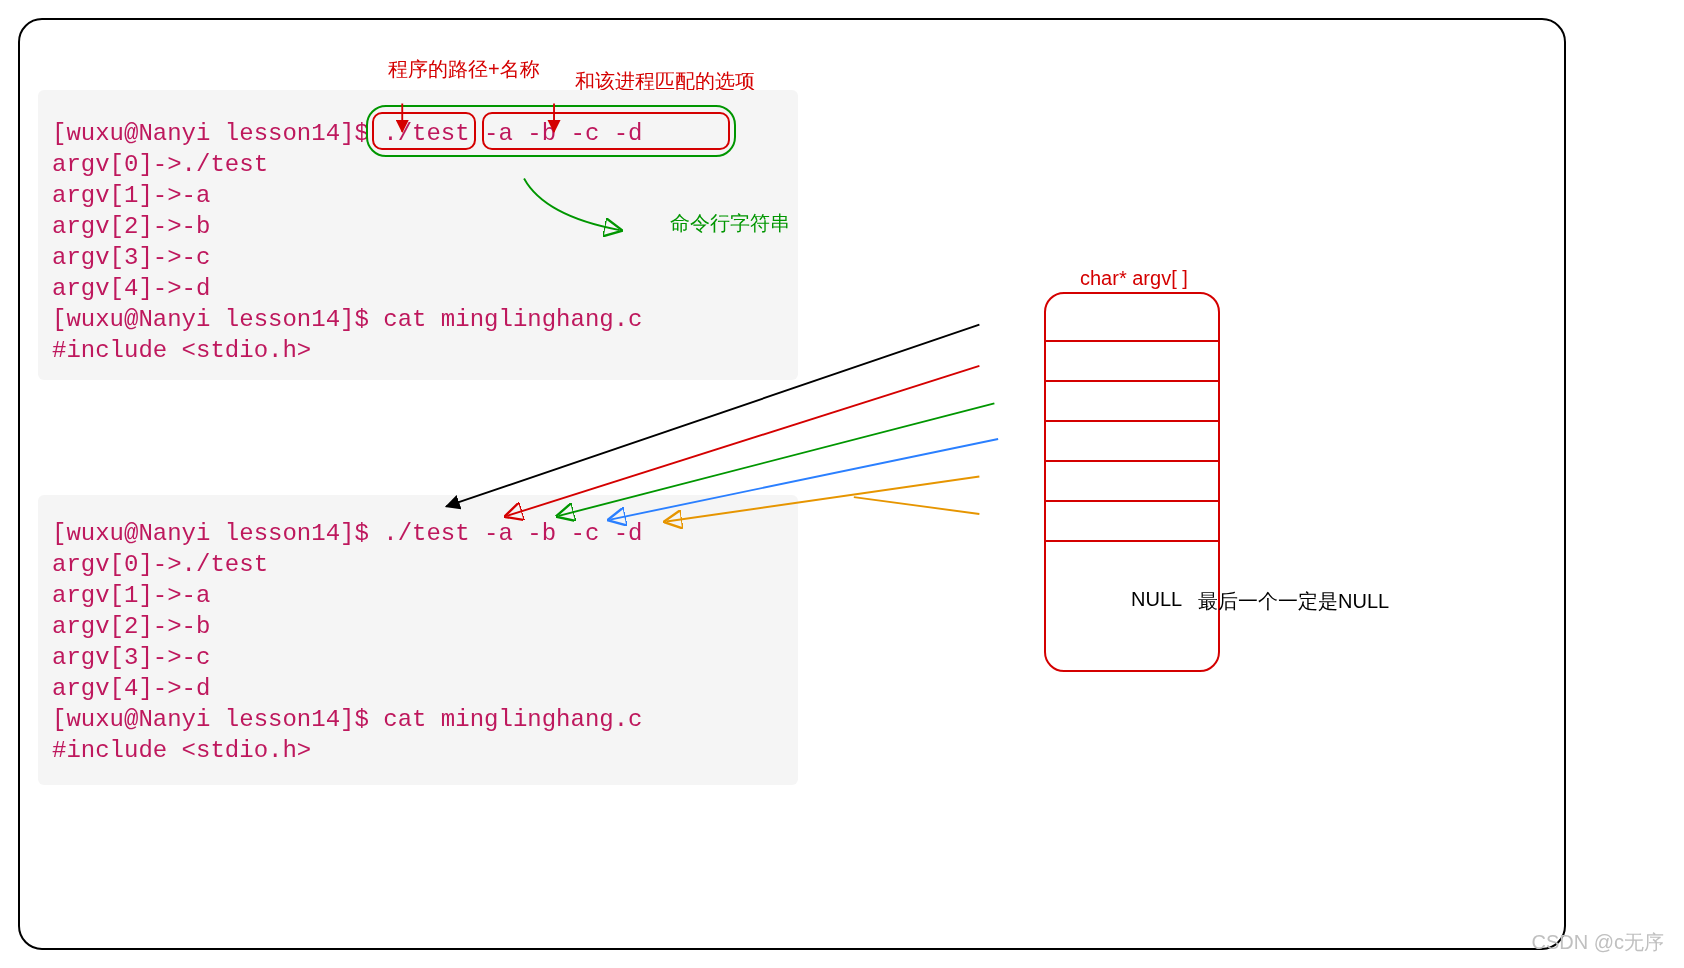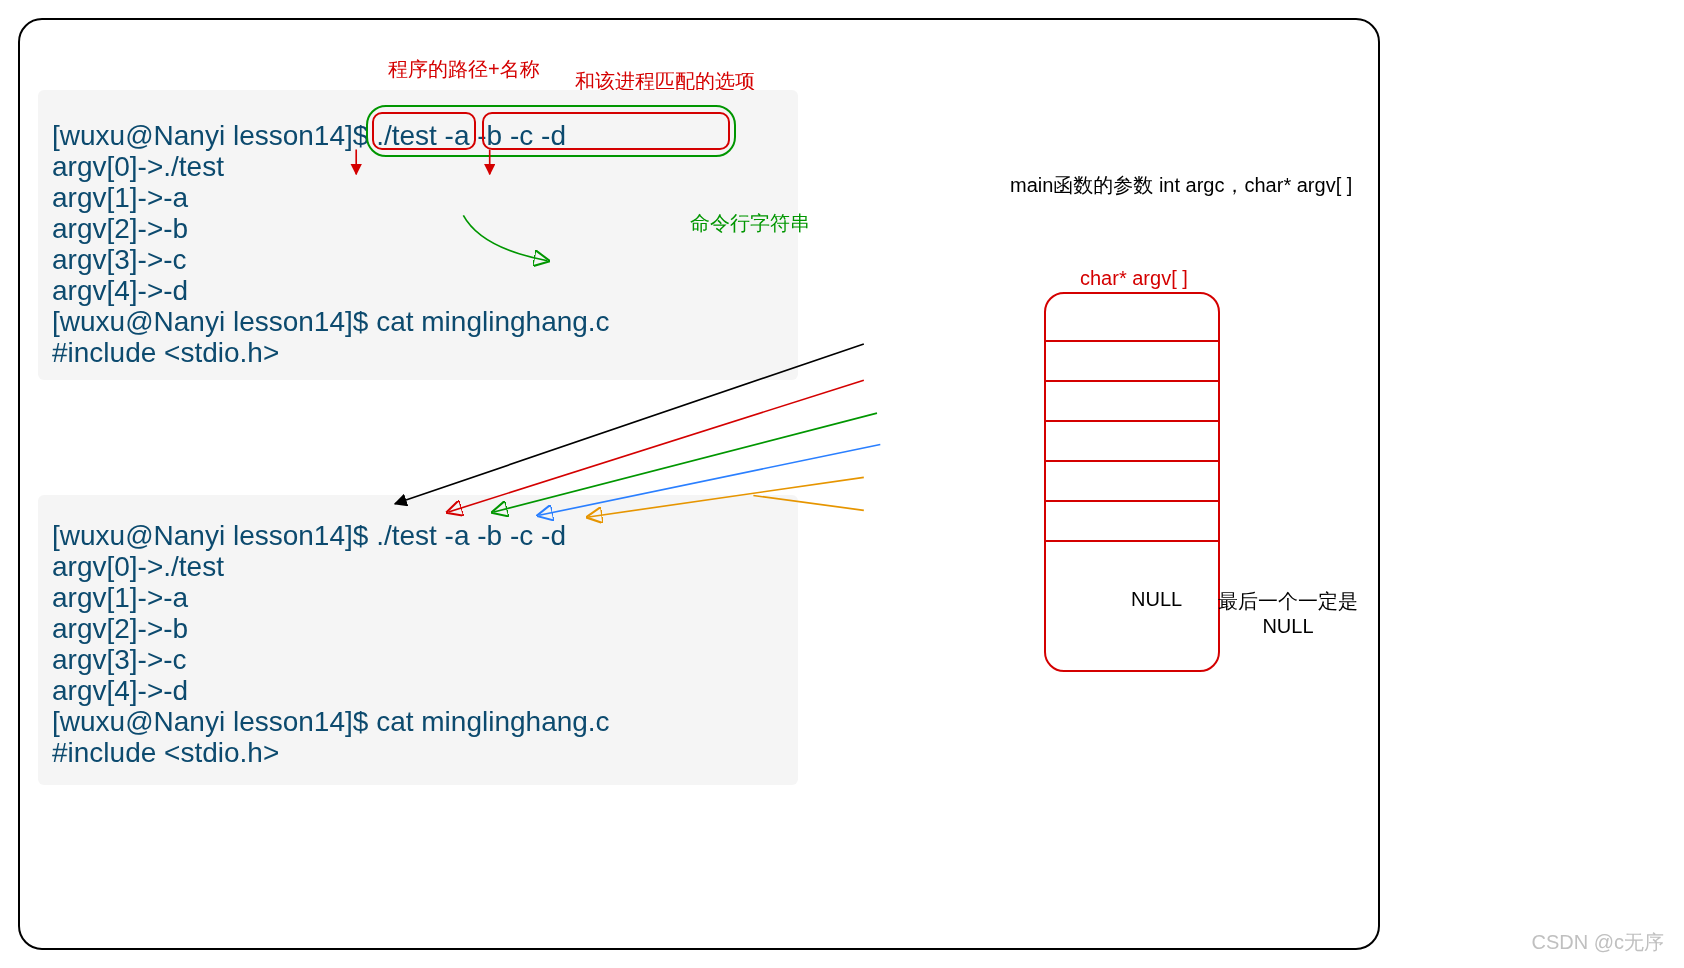--- a/index.html
+++ b/index.html
@@ -9,37 +9,37 @@
     background: #fff;
     font-family: Menlo, Monaco, "Courier New", monospace;
     width: 1684px;
     height: 968px;
     position: relative;
   }
   .container {
     position: absolute;
     top: 18px;
     left: 18px;
-    width: 1362px;
+    width: 1548px;
     height: 932px;
     border: 2px solid #000;
     border-radius: 24px;
     overflow: hidden;
   }
   .term-block {
     position: absolute;
     background: #f5f5f5;
     border-radius: 6px;
   }
   .term-line {
     position: absolute;
-    font-size: 28px;
-    color: #0c4a6e;
+    font-size: 24px;
+    color: #be185d;
     white-space: pre;
-    font-family: Liberation Sans, sans-serif;
+    font-family: Liberation Mono, monospace;
   }
   .annot-red {
     position: absolute;
     color: #d40000;
     font-size: 20px;
     font-family: "PingFang SC", "Microsoft YaHei", sans-serif;
   }
   .annot-green {
     position: absolute;
     color: #009600;
@@ -103,34 +103,33 @@
   <div class="term-line" style="left:32px; top:193px;">argv[2]-&gt;-b</div>
   <div class="term-line" style="left:32px; top:224px;">argv[3]-&gt;-c</div>
   <div class="term-line" style="left:32px; top:255px;">argv[4]-&gt;-d</div>
   <div class="term-line" style="left:32px; top:286px;">[wuxu@Nanyi lesson14]$ cat minglinghang.c</div>
   <div class="term-line" style="left:32px; top:317px;">#include &lt;stdio.h&gt;</div>
 
   <div class="rounded-green" style="left:346px; top:85px; width:370px; height:52px;"></div>
   <div class="rounded-red" style="left:352px; top:92px; width:104px; height:38px;"></div>
   <div class="rounded-red" style="left:462px; top:92px; width:248px; height:38px;"></div>
 
-  <div class="annot-green" style="left:650px; top:190px;margin-left:20px;">命令行字符串</div>
+  <div class="annot-green" style="left:650px; top:190px;">命令行字符串</div>
 
   <div class="term-block" style="left:18px; top:475px; width:760px; height:290px;"></div>
 
   <div class="term-line" style="left:32px; top:500px;">[wuxu@Nanyi lesson14]$ ./test -a -b -c -d</div>
   <div class="term-line" style="left:32px; top:531px;">argv[0]-&gt;./test</div>
   <div class="term-line" style="left:32px; top:562px;">argv[1]-&gt;-a</div>
   <div class="term-line" style="left:32px; top:593px;">argv[2]-&gt;-b</div>
   <div class="term-line" style="left:32px; top:624px;">argv[3]-&gt;-c</div>
   <div class="term-line" style="left:32px; top:655px;">argv[4]-&gt;-d</div>
   <div class="term-line" style="left:32px; top:686px;">[wuxu@Nanyi lesson14]$ cat minglinghang.c</div>
   <div class="term-line" style="left:32px; top:717px;">#include &lt;stdio.h&gt;</div>
 
-  <div class="annot-black" style="left:990px; top:152px;">main函数的参数 int argc，char* argv[ ]</div>
 
   <div class="annot-red" style="left:1060px; top:247px;text-align:right;">char* argv[ ]</div>
 
   <div class="argv-array" style="left:1024px; top:272px; width:176px; height:380px;"></div>
   <div class="argv-row" style="left:1024px; top:320px; width:176px;"></div>
   <div class="argv-row" style="left:1024px; top:360px; width:176px;"></div>
   <div class="argv-row" style="left:1024px; top:400px; width:176px;"></div>
   <div class="argv-row" style="left:1024px; top:440px; width:176px;"></div>
   <div class="argv-row" style="left:1024px; top:480px; width:176px;"></div>
   <div class="argv-row" style="left:1024px; top:520px; width:176px;"></div>

